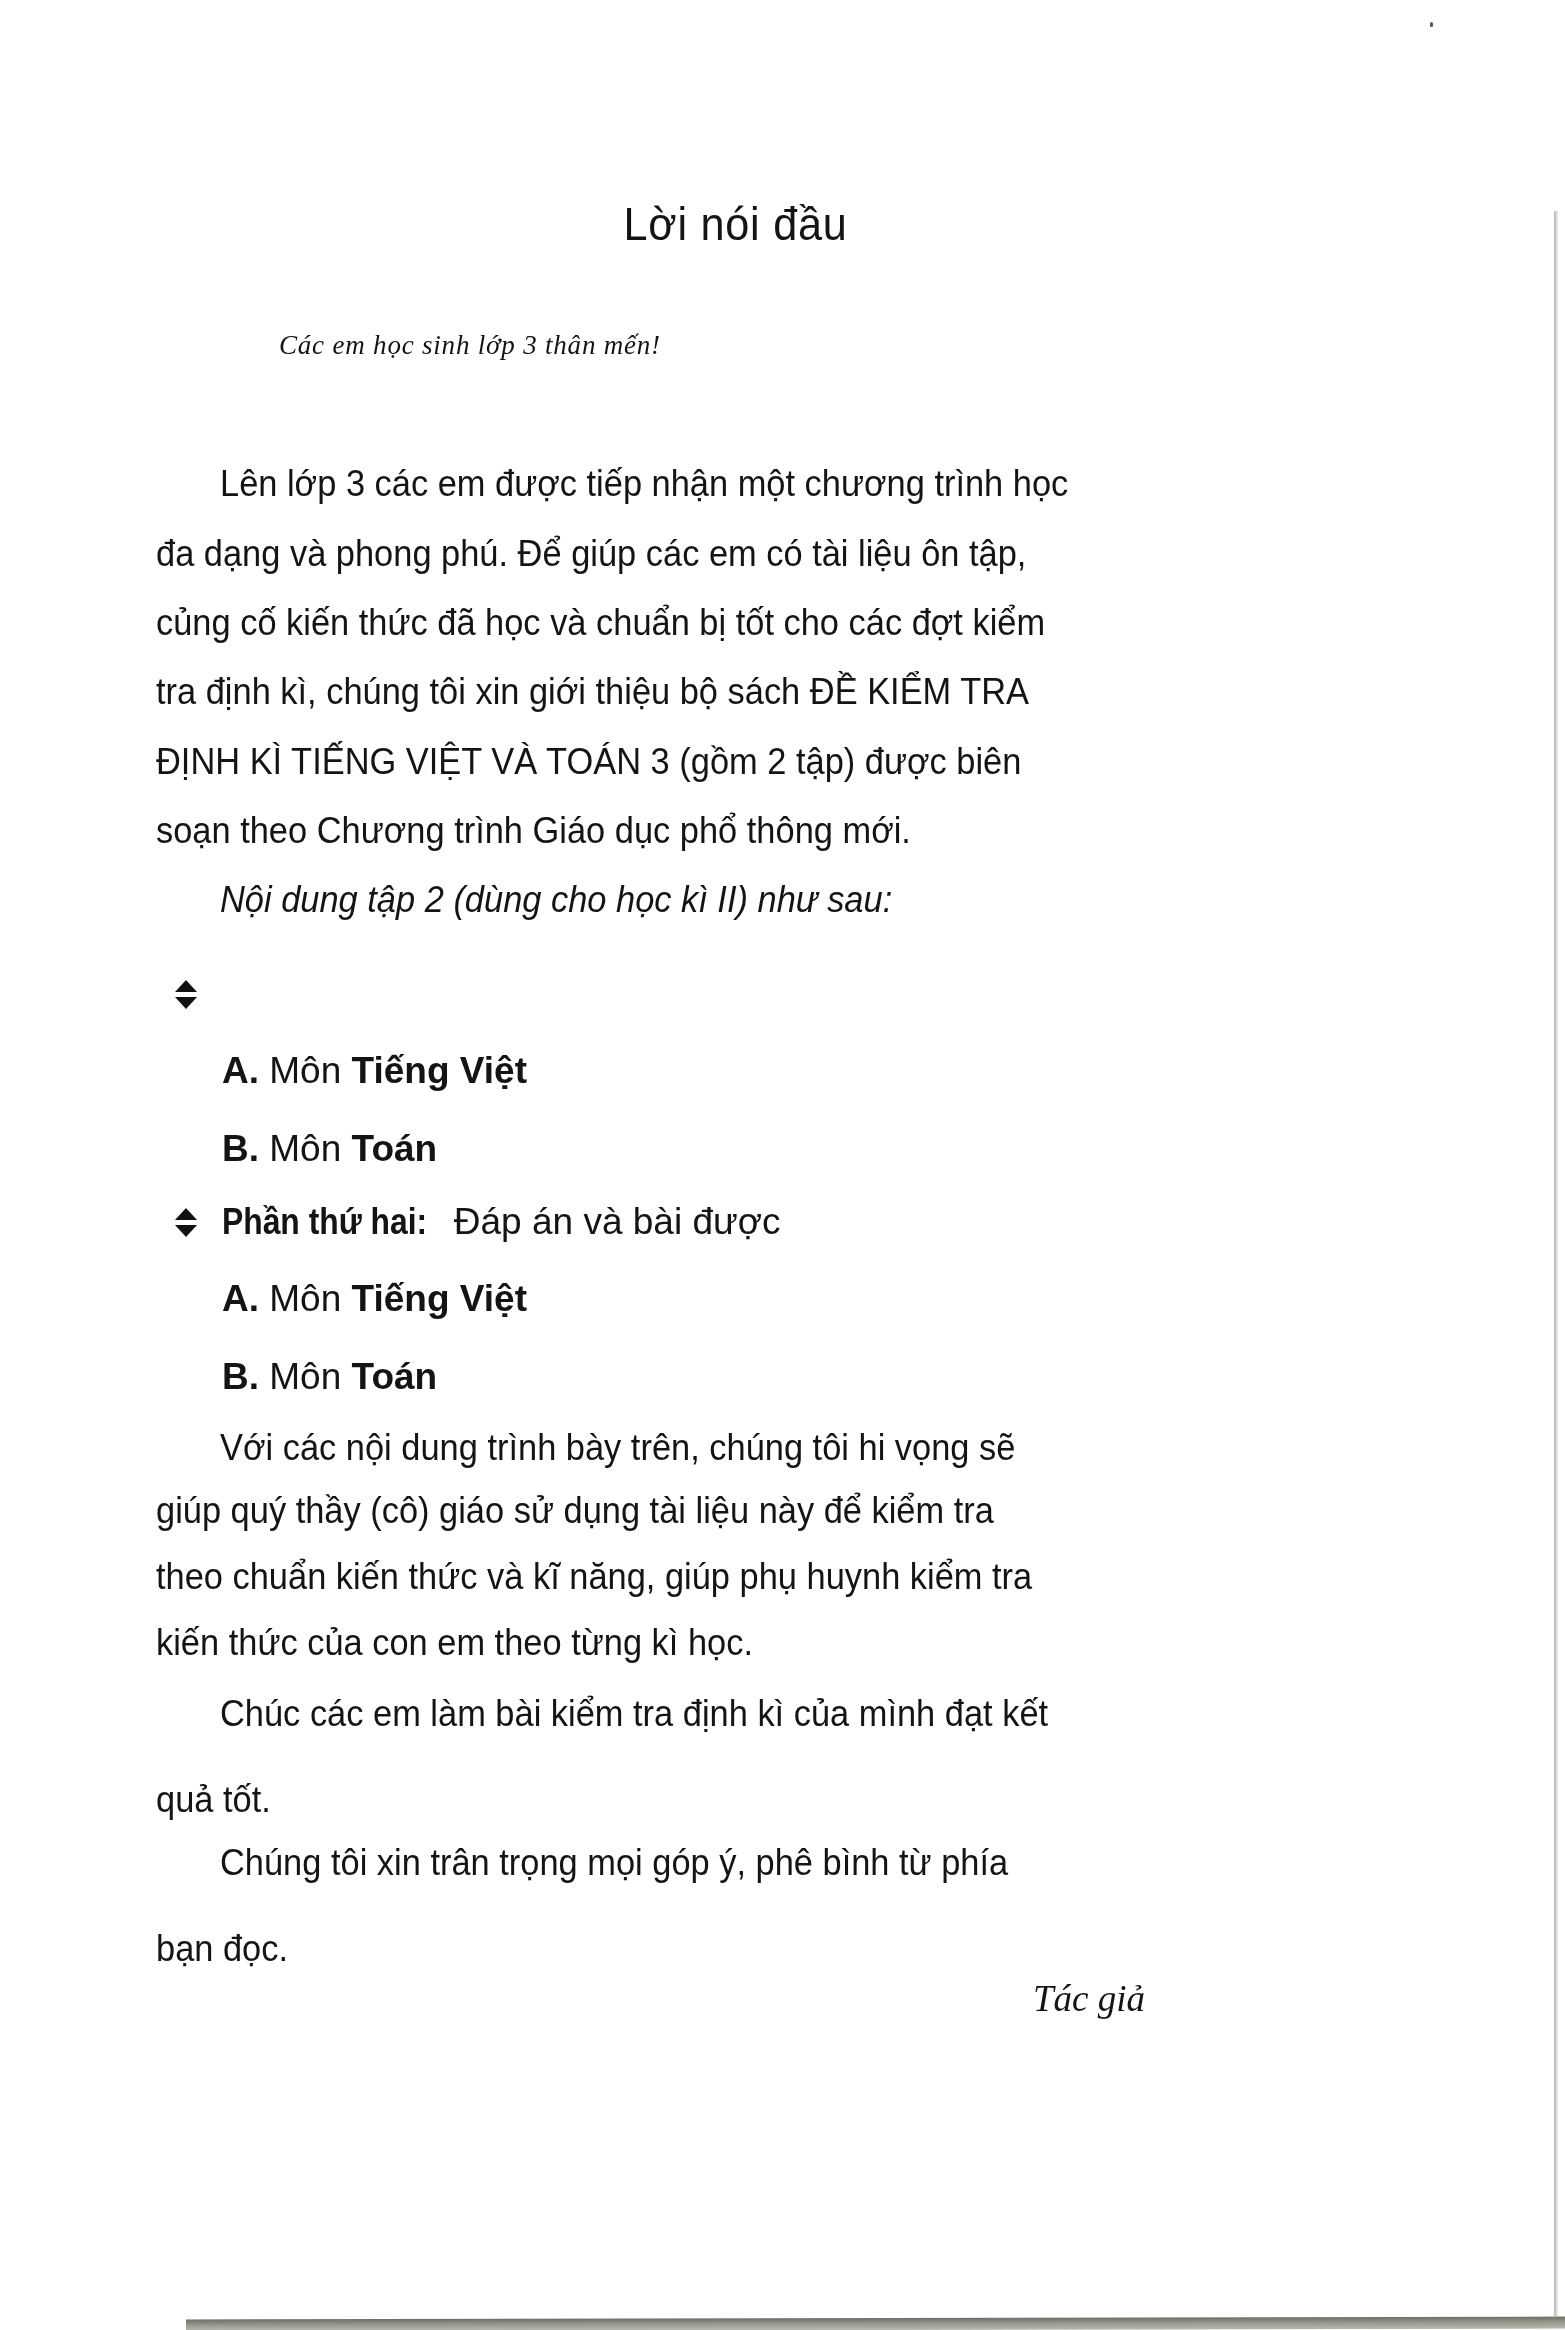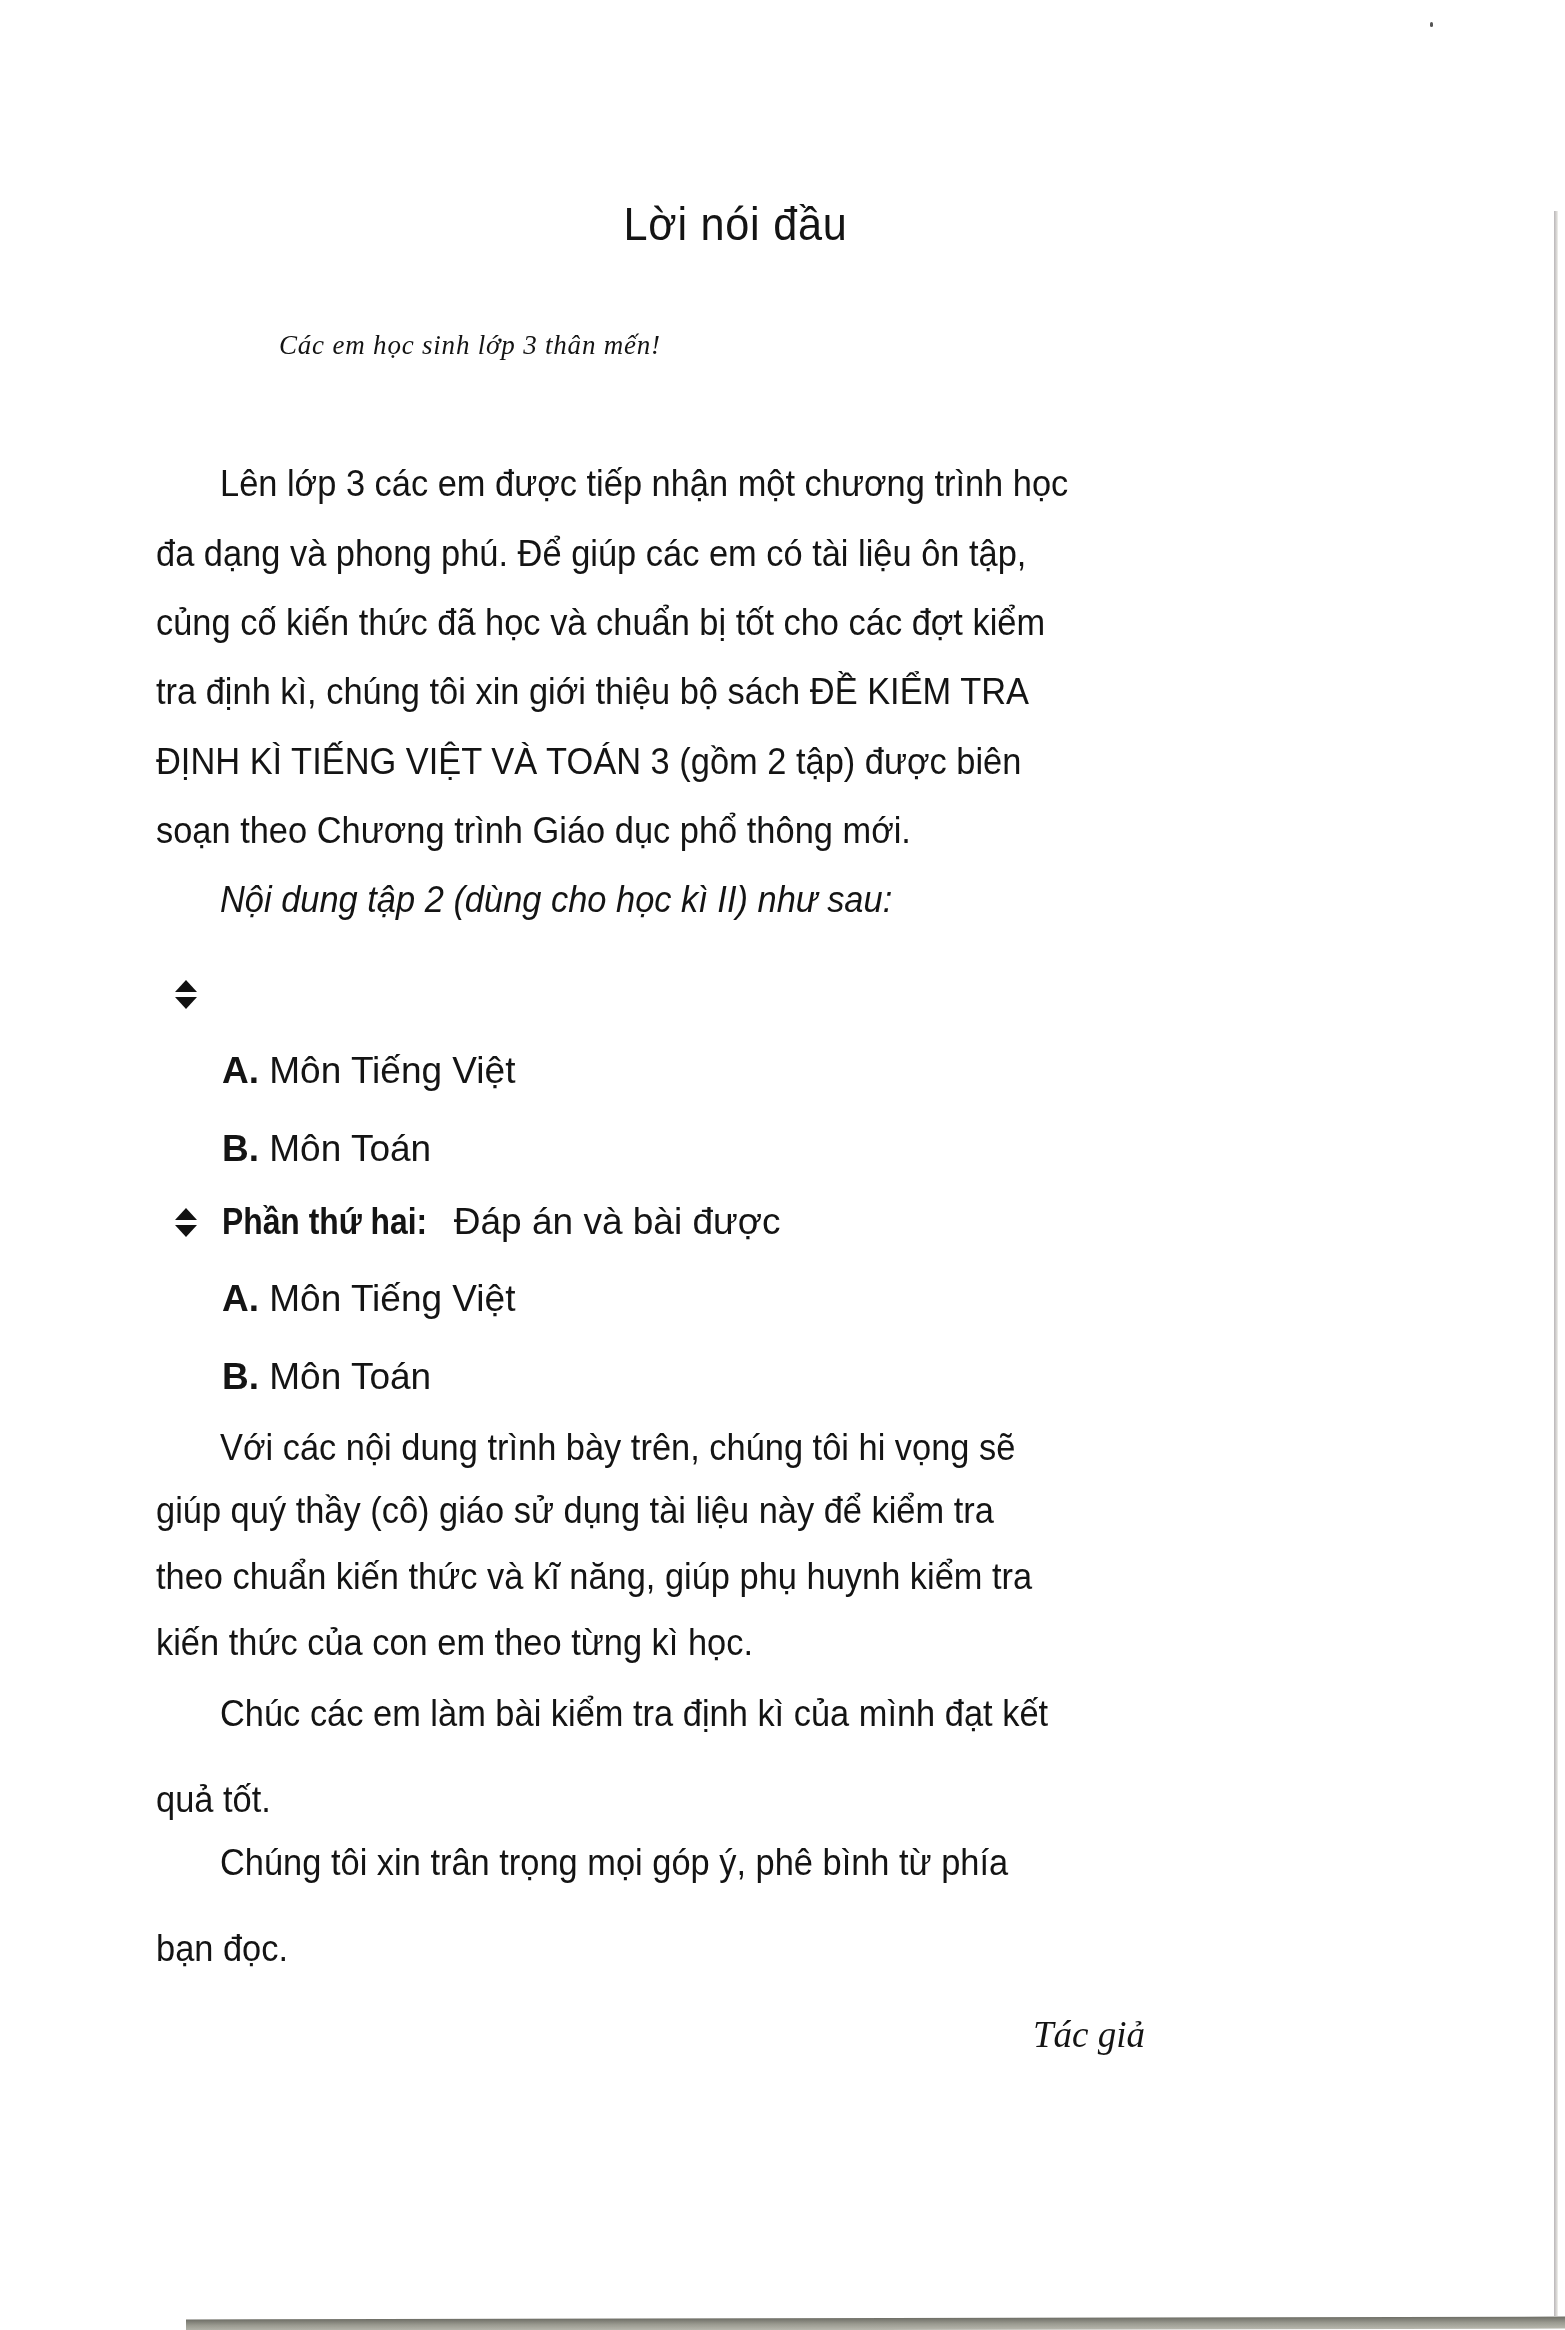--- a/index.html
+++ b/index.html
@@ -27,23 +27,23 @@
 
   .bullet { position:absolute; left:175px; width:22px; height:36px; }
   .bullet:before { content:""; position:absolute; left:0; top:3.4px; border-left:11px solid transparent;
                    border-right:11px solid transparent; border-bottom:12px solid #111; }
   .bullet:after { content:""; position:absolute; left:0; top:20px; border-left:11px solid transparent;
                   border-right:11px solid transparent; border-top:12px solid #111; }
 
   .item { position:absolute; left:222px; font-size:37px; white-space:nowrap; }
   .sub { position:absolute; left:222px; font-size:37px; white-space:nowrap; }
   .sub .letter { font-weight:bold; }
-  .sub .subject { font-weight:normal;margin-top:31px; }
+  .sub .subject { font-weight:bold;margin-top:31px; }
   .signature { position:absolute; left:1033px; top:1977px; font-family:"Liberation Serif", serif;
-               font-style:italic; font-size:37px;margin-top:36px; }
+               font-style:italic; font-size:37px; }
 </style>
 </head>
 <body>
 
 <div class="page">
   <div class="speck"></div>
   <div class="edge-right"></div>
   <div class="edge-bottom"></div>
 
   <div class="title">Lời nói đầu</div>

